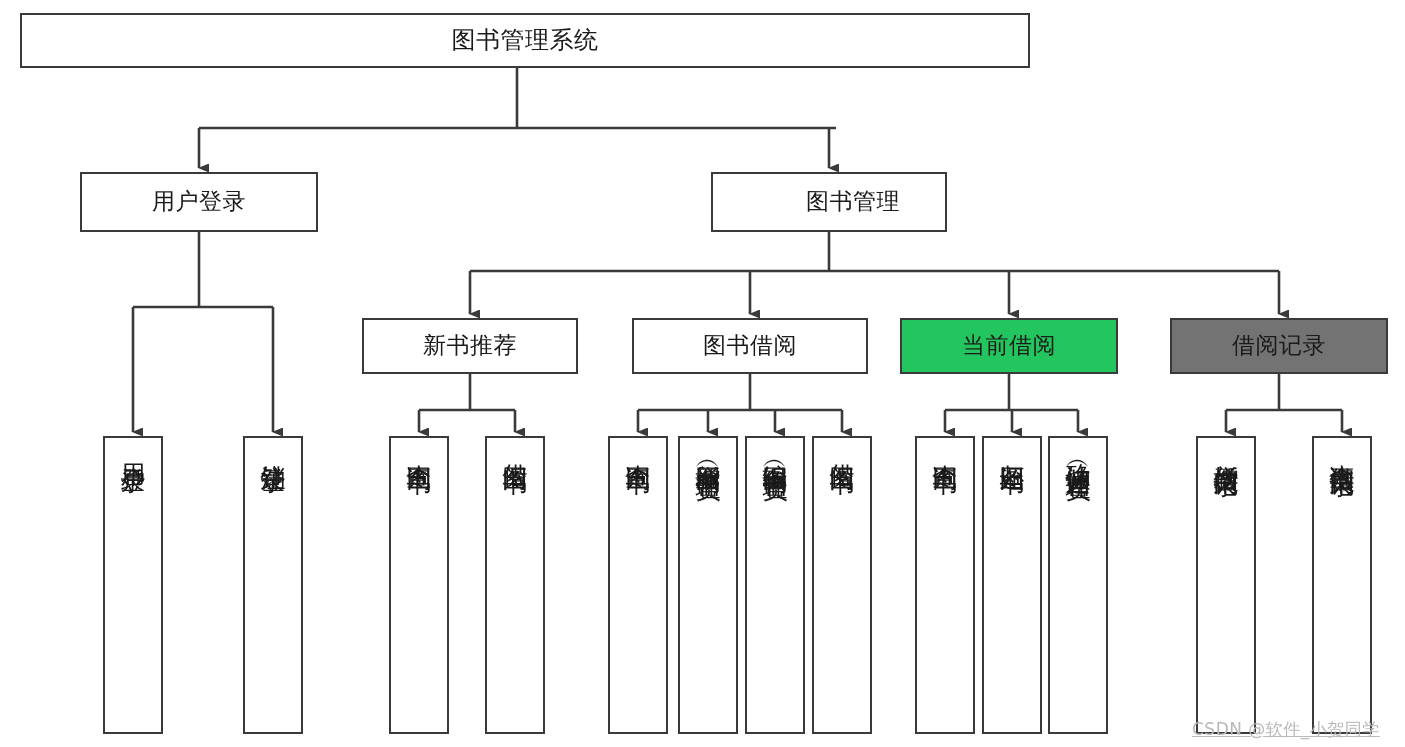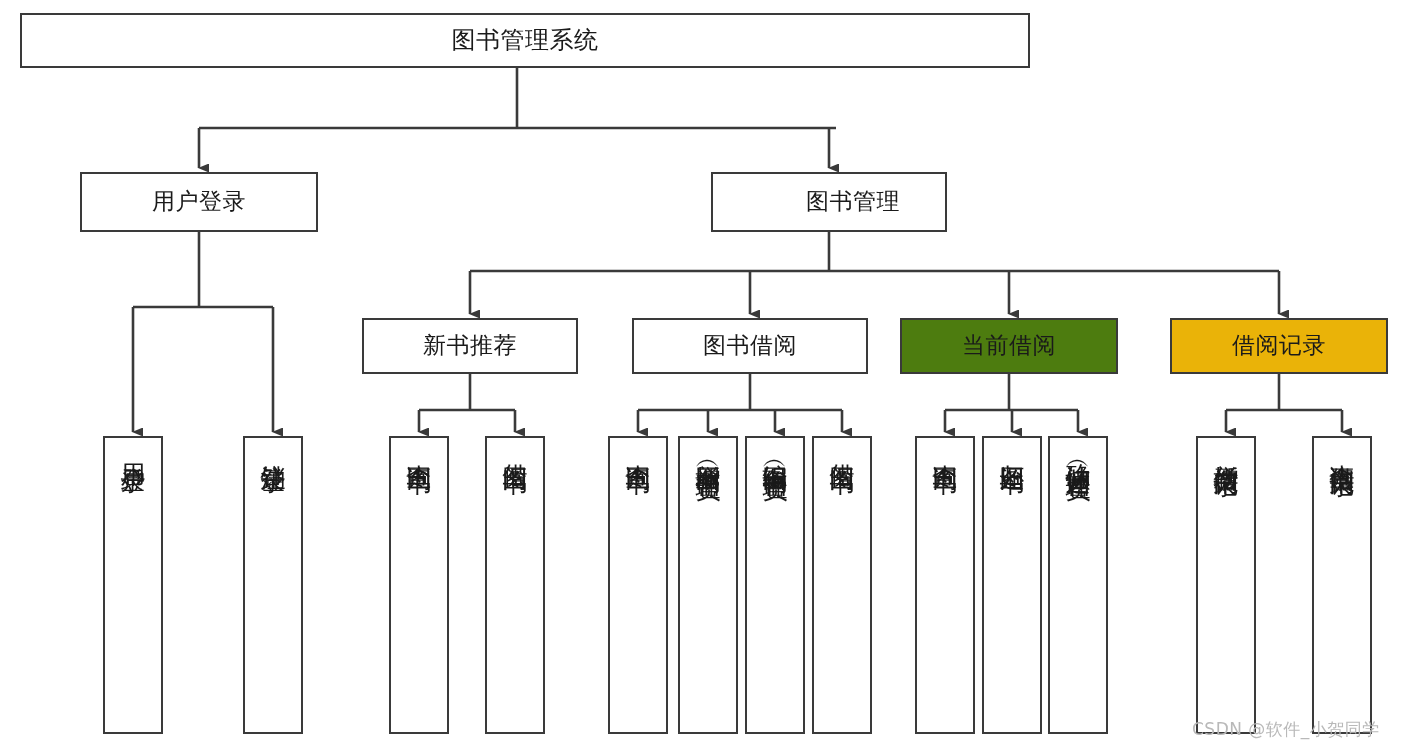--- a/index.html
+++ b/index.html
@@ -137,24 +137,24 @@
   <div class="node h" style="left: 711px; top: 172px; width: 236px; height: 60px; border-color: rgb(58, 58, 58); background: rgb(255, 255, 255); color: rgb(26, 26, 26); padding-left: 48px;">
     <span class="node-label">图书管理</span>
   </div>
 
   <div class="node h" style="left: 632px; top: 318px; width: 236px; height: 56px; border-color: rgb(58, 58, 58); background: rgb(255, 255, 255); color: rgb(26, 26, 26);">
     <span class="node-label">图书借阅</span>
   </div>
   <div class="node h" style="left: 362px; top: 318px; width: 216px; height: 56px; border-color: rgb(58, 58, 58); background: rgb(255, 255, 255); color: rgb(26, 26, 26);">
     <span class="node-label">新书推荐</span>
   </div>
-  <div class="node h" style="left: 900px; top: 318px; width: 218px; height: 56px; border-color: rgb(58, 58, 58); background: #4d7c0f; color: rgb(26, 26, 26);">
+  <div class="node h" style="left: 900px; top: 318px; width: 218px; height: 56px; border-color: rgb(58, 58, 58); background: #22c55e; color: rgb(26, 26, 26);">
     <span class="node-label">当前借阅</span>
   </div>
-  <div class="node h" style="left: 1170px; top: 318px; width: 218px; height: 56px; border-color: rgb(58, 58, 58); background: #eab308; color: rgb(26, 26, 26);">
+  <div class="node h" style="left: 1170px; top: 318px; width: 218px; height: 56px; border-color: rgb(58, 58, 58); background: #737373; color: rgb(26, 26, 26);">
     <span class="node-label">借阅记录</span>
   </div>
 
   <div class="node v" style="left: 103px; top: 436px; width: 60px; height: 298px; border-color: rgb(58, 58, 58); background: rgb(255, 255, 255); color: rgb(26, 26, 26);">
     <span class="node-label">用户登录</span>
   </div>
   <div class="node v" style="left: 243px; top: 436px; width: 60px; height: 298px; border-color: rgb(58, 58, 58); background: rgb(255, 255, 255); color: rgb(26, 26, 26);">
     <span class="node-label">注销登录</span>
   </div>
   <div class="node v" style="left: 389px; top: 436px; width: 60px; height: 298px; border-color: rgb(58, 58, 58); background: rgb(255, 255, 255); color: rgb(26, 26, 26);">
@@ -184,15 +184,15 @@
   <div class="node v" style="left: 1048px; top: 436px; width: 60px; height: 298px; border-color: rgb(58, 58, 58); background: rgb(255, 255, 255); color: rgb(26, 26, 26);">
     <span class="node-label">确认归还（管理员）</span>
   </div>
   <div class="node v" style="left: 1196px; top: 436px; width: 60px; height: 298px; border-color: rgb(58, 58, 58); background: rgb(255, 255, 255); color: rgb(26, 26, 26);">
     <span class="node-label">新增借阅记录</span>
   </div>
   <div class="node v" style="left: 1312px; top: 436px; width: 60px; height: 298px; border-color: rgb(58, 58, 58); background: rgb(255, 255, 255); color: rgb(26, 26, 26);">
     <span class="node-label">查询借阅记录</span>
   </div>
 
-  <div class="watermark" style="left: 1192px; top: 718px; color: rgb(185, 185, 185);">CSDN @软件_小贺同学</div>
+  <div class="watermark" style="left: 1192px; top: 718px; color: rgb(185, 185, 185); text-decoration: underline;">CSDN @软件_小贺同学</div>
 
 </div>
 
 </body></html>

